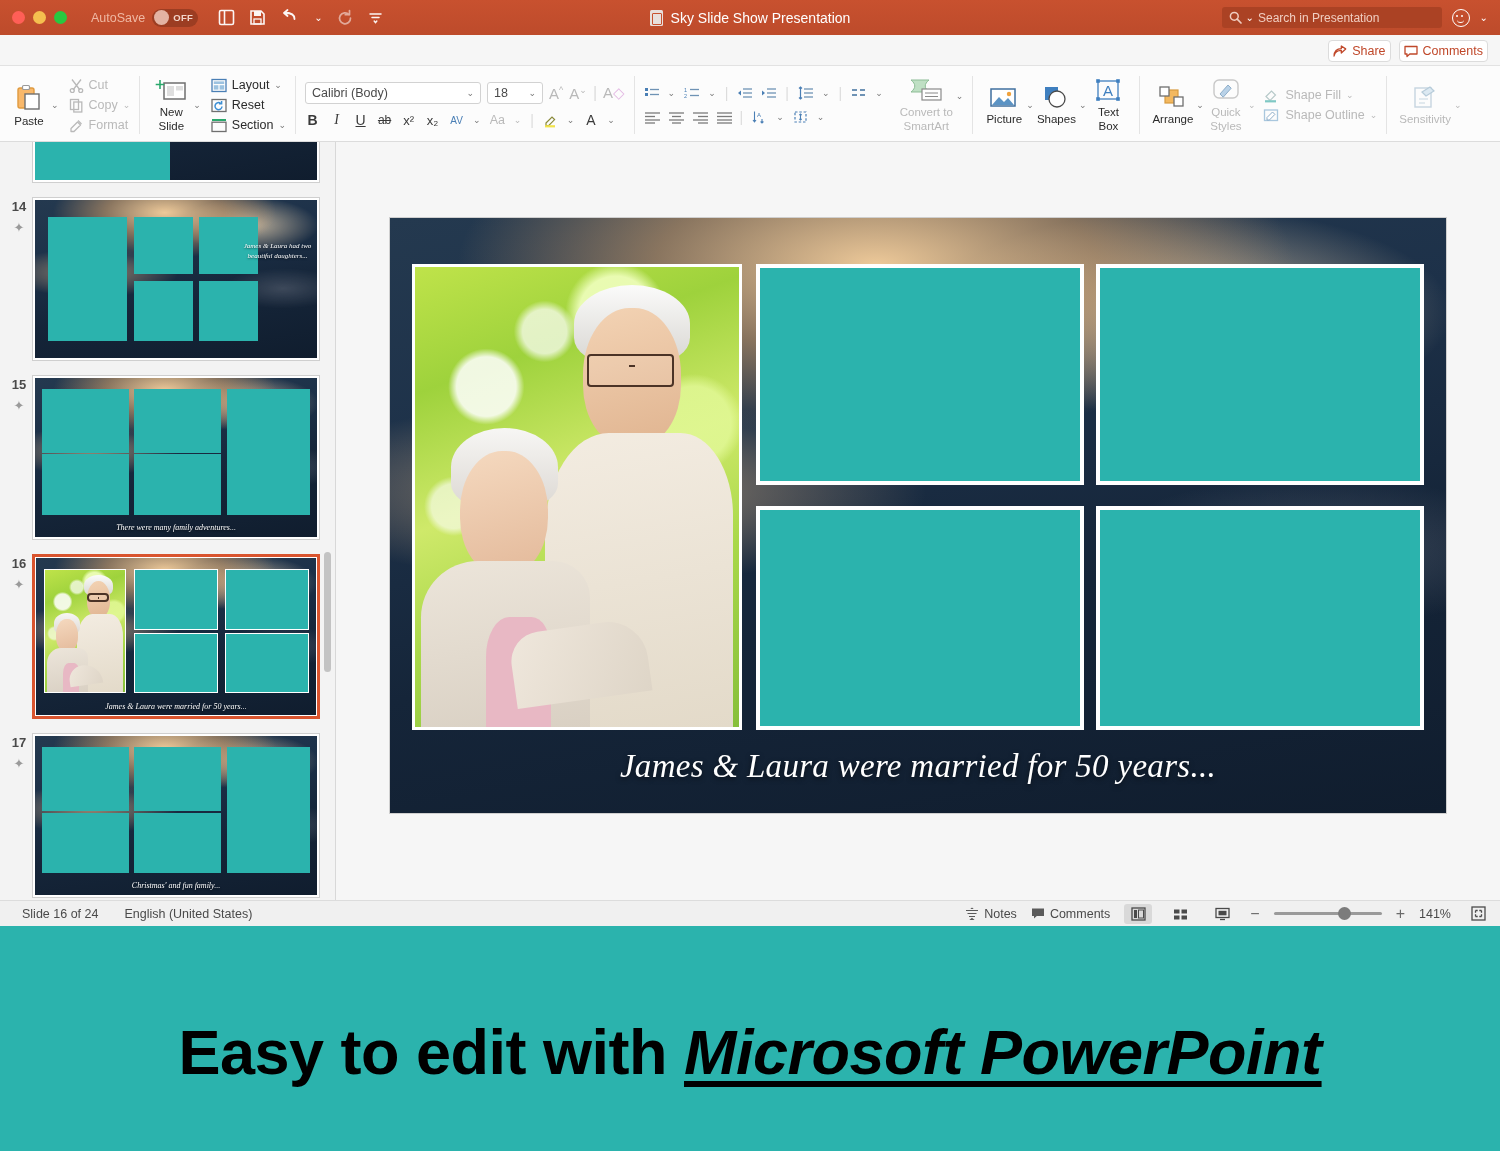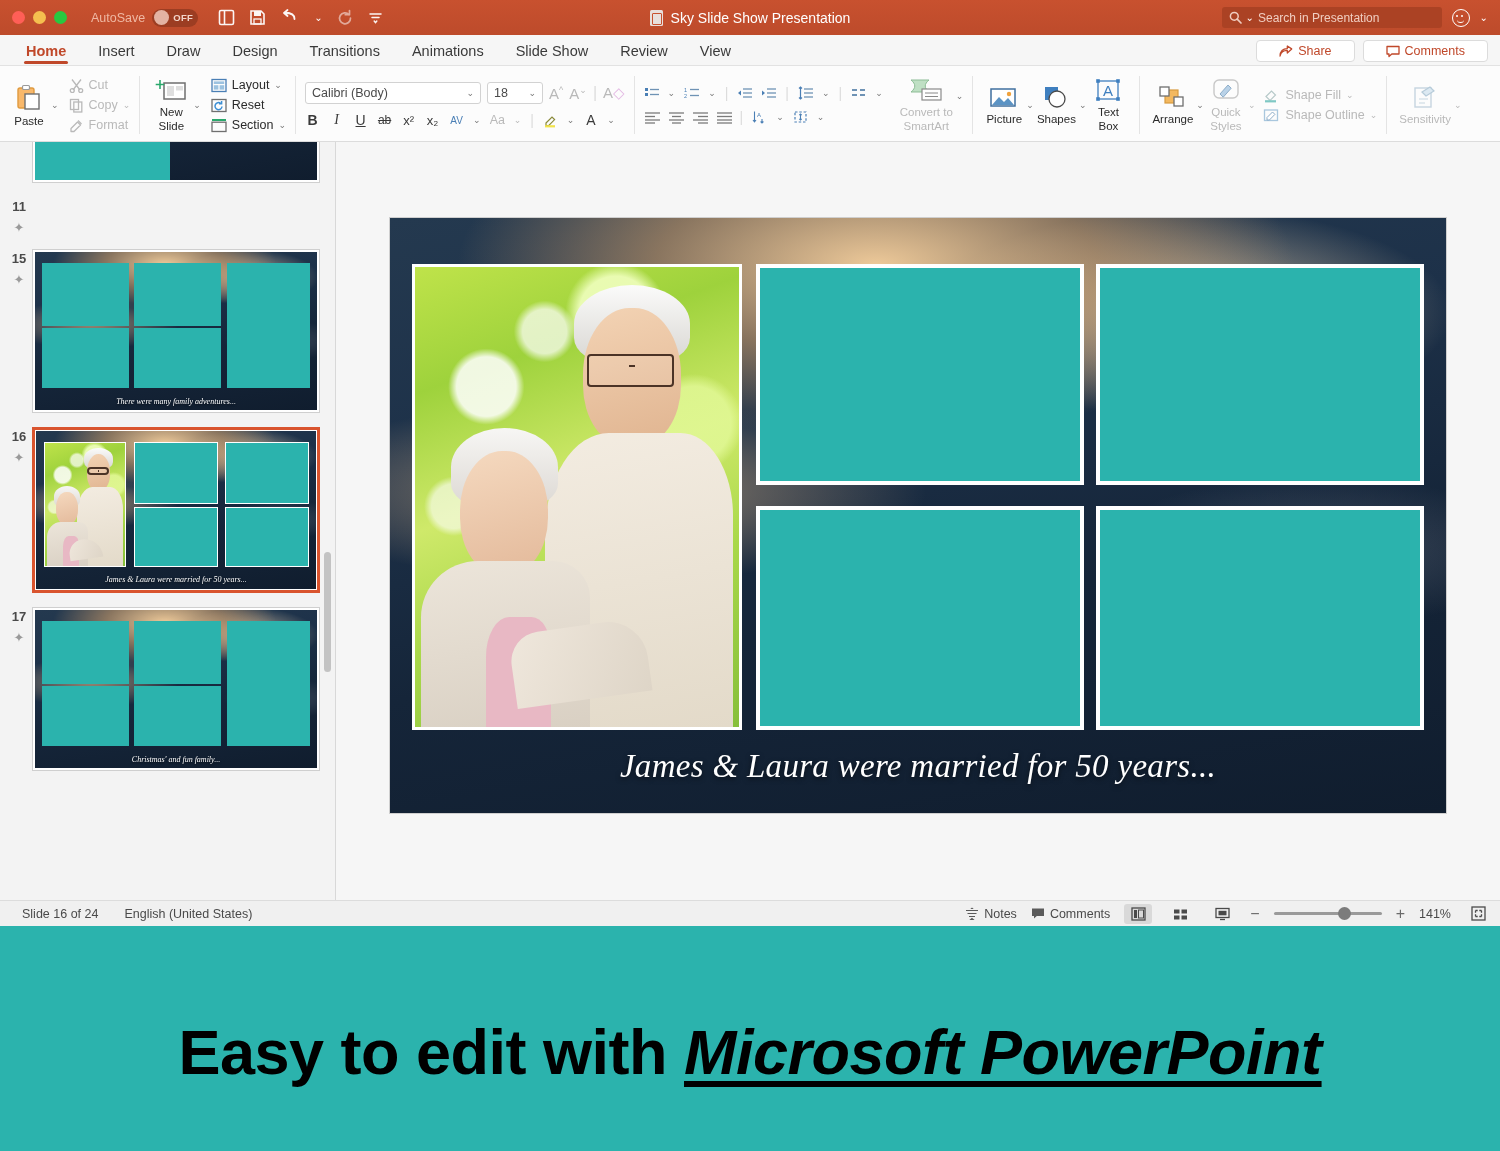--- a/index.html
+++ b/index.html
@@ -70,21 +70,21 @@
     font-size:14.5px; color:#3a3a3a; padding: 2px 16px 6px 16px; position:relative;
   }
   .tab.active { color:#c0482a; font-weight:bold; }
   .tab.active:after{
     content:""; position:absolute; left:14px; right:14px; bottom:1px; height:3px; background:#c0482a; border-radius:2px;
   }
   .tabbar-right { margin-left:auto; display:flex; gap:8px; padding-right:12px; padding-bottom:3px; }
   .pillbtn {
     display:flex; align-items:center; gap:5px;
     border:1px solid #dcdcdc; background:#fff; border-radius:4px;
-    padding:3px 22px; font-size:12.5px; color:#c0482a; height:22px;
+    padding:3px 4px; font-size:12.5px; color:#c0482a; height:22px;
   }
 
   
   .ribbon {
     height: 76px; background:#fcfcfc; border-bottom:1px solid #dcdcdc;
     display:flex; align-items:stretch; padding: 3px 0 0 0;
   }
   .rgroup { display:flex; align-items:center; padding: 0 7px; height:100%; }
   .rsep { width:1px; background:#e4e4e4; margin: 7px 2px; }
 
@@ -304,31 +304,20 @@
         </svg>
       <span class="chev-w">⌄</span>
       <span class="ph">Search in Presentation</span>
     </div>
     <span class="smiley"></span>
     <span class="chev-w">⌄</span>
   </div>
 </div>
 
 <div class="tabbar">
-  <div class="tabs">
-    <div class="tab active">Home</div>
-    <div class="tab">Insert</div>
-    <div class="tab">Draw</div>
-    <div class="tab">Design</div>
-    <div class="tab">Transitions</div>
-    <div class="tab">Animations</div>
-    <div class="tab">Slide Show</div>
-    <div class="tab">Review</div>
-    <div class="tab">View</div>
-  </div>
   <div class="tabbar-right">
     <div class="pillbtn">
       <svg width="14" height="13" viewBox="0 0 14 13">
           <path d="M1 11c1-4 4-5.6 7.3-5.6V8l4.4-4.1L8.3 1v2.6C4.3 3.6 1.3 6 1 11z" fill="none" stroke="#c0482a" stroke-width="1.3" stroke-linejoin="round"></path>
         </svg>
       <span>Share</span>
     </div>
     <div class="pillbtn">
       <svg width="14" height="13" viewBox="0 0 14 13">
           <path d="M1 1.5h12v7.5H5.8L3 11.6V9H1z" fill="none" stroke="#c0482a" stroke-width="1.3" stroke-linejoin="round"></path>
@@ -693,22 +682,33 @@
       <div class="thumb-frame">
         <div class="slide-mini">
           <div class="sky"></div>
           <div class="ph-box" style="left:0;top:0;width:48%;height:100%;"></div>
         </div>
       </div>
     </div>
 
     <div class="thumb-row" style="margin-top:8px;">
       <div class="thumb-meta">
-        <span class="thumb-num">11</span>
+        <span class="thumb-num">14</span>
         <span class="thumb-star">✦</span>
+      </div>
+      <div class="thumb-frame">
+        <div class="slide-mini">
+          <div class="sky"></div>
+          <div class="ph-box" style="left:4.5%;top:11%;width:28%;height:78%;"></div>
+          <div class="ph-box" style="left:35%;top:11%;width:21%;height:36%;"></div>
+          <div class="ph-box" style="left:58%;top:11%;width:21%;height:36%;"></div>
+          <div class="ph-box" style="left:35%;top:51%;width:21%;height:38%;"></div>
+          <div class="ph-box" style="left:58%;top:51%;width:21%;height:38%;"></div>
+          <div class="mini-cap right">James &amp; Laura had two beautiful daughters...</div>
+        </div>
       </div>
     </div>
 
     <div class="thumb-row" style="margin-top:8px;">
       <div class="thumb-meta">
         <span class="thumb-num">15</span>
         <span class="thumb-star">✦</span>
       </div>
       <div class="thumb-frame">
         <div class="slide-mini">

